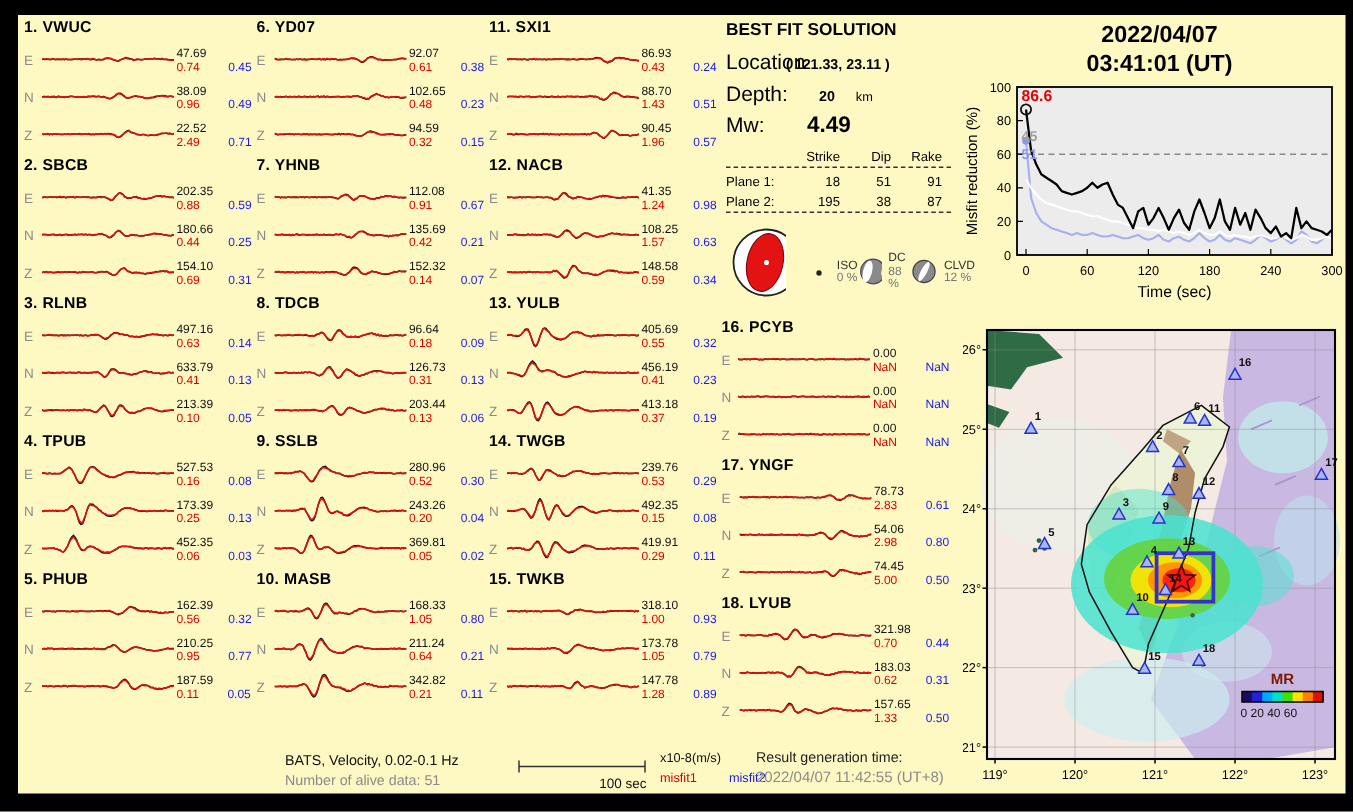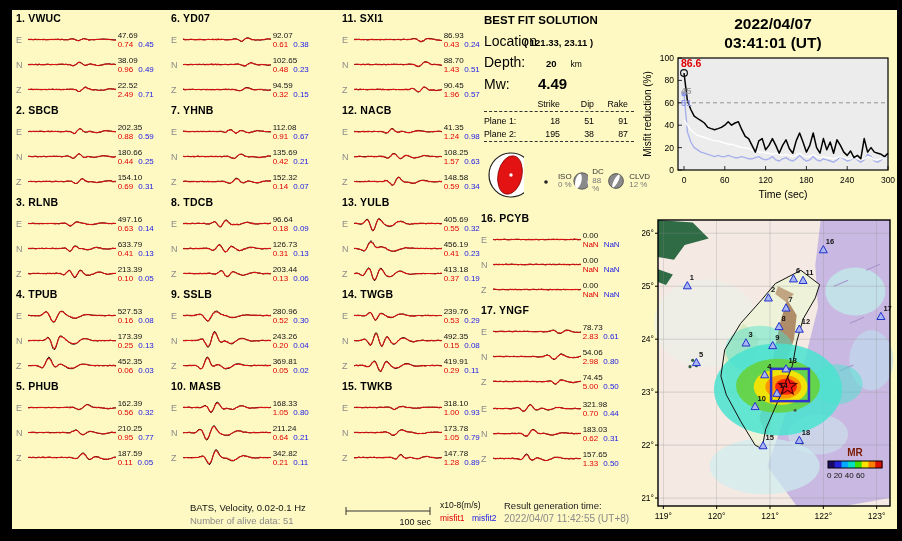--- a/index.html
+++ b/index.html
@@ -1,28 +1,28 @@
 <!DOCTYPE html>
 <html><head>
 <meta charset="utf-8">
 <style>
   html,body{margin:0;padding:0}
   body{width:902px;height:541px;background:#000;position:relative;overflow:hidden;
        font-family:"Liberation Sans","DejaVu Sans",sans-serif;-webkit-font-smoothing:antialiased}
   .page{position:absolute;left:12px;top:10px;width:885px;height:519px;background:#fef9c3}
   .col{position:absolute;top:2px;width:152px}
-  #col1{left:4px}#col2{left:159px}#col3{left:330px}#col4{left:469px;top:202px}
+  #col1{left:4px}#col2{left:159px}#col3{left:314px}#col4{left:469px;top:202px}
   .station{height:92px}
   .sthead{font-weight:bold;font-size:10.5px;height:15px;color:#000;letter-spacing:.2px}
   .chrow{display:flex;align-items:center;height:25px}
   .comp{width:12px;color:#8a8a8a;font-size:9px}
   .wave{width:88px;height:25px;flex:0 0 88px}
   .nums{width:52px;font-size:8px;line-height:9px;padding-left:2px;white-space:nowrap}
   .amp{color:#111}
-  .m1{color:#e00000}.m2{color:#1a1ae6;margin-left:5px}
+  .m1{color:#e00000}.m2{color:#1a1ae6;margin-left:19px}
   
   .solution{position:absolute;left:472px;top:4px;width:166px;height:196px;font-size:9px;color:#000}
   .stitle{font-weight:bold;font-size:11.5px;margin-bottom:7px}
   .srow{display:flex;align-items:baseline;margin-bottom:5px}
   .slab{width:40px;font-size:14px}
   .sval{font-weight:bold;font-size:9.5px}
   .unit{font-weight:normal;font-size:8.5px;margin-left:14px}
   .mwval{font-weight:bold;font-size:15px;margin-left:14px}
   .ptable{width:150px;font-size:8.8px;margin-top:2px}
   .phead,.prow{display:flex;height:13px;align-items:center}
@@ -668,20 +668,21 @@
             <path d="M0,12.4L1,12.3L2,12.4L3,12.3L4,12.7L5,12.6L6,12.6L7,12.4L8,12.4L9,12.6L10,12.6L11,12.7L12,12.3L13,12.3L14,12.3L15,12.4L16,12.5L17,12.5L18,12.5L19,12.7L20,12.7L21,12.3L22,12.3L23,12.6L24,12.5L25,12.7L26,12.4L27,12.3L28,12.6L29,12.3L30,12.6L31,12.3L32,12.3L33,12.5L34,12.3L35,12.4L36,12.5L37,12.6L38,12.7L39,12.6L40,12.5L41,12.5L42,12.3L43,12.6L44,12.7L45,12.6L46,12.6L47,12.4L48,12.7L49,12.8L50,12.6L51,12.7L52,12.3L53,12.5L54,12.1L55,12.1L56,11.9L57,11.8L58,12.1L59,12.6L60,13.8L61,14.7L62,15.2L63,15.2L64,14.3L65,13.2L66,12.0L67,11.0L68,10.9L69,10.9L70,11.1L71,11.4L72,11.9L73,12.1L74,12.6L75,12.7L76,12.8L77,13.3L78,13.1L79,13.7L80,13.8L81,13.6L82,13.2L83,13.2L84,13.0L85,12.7L86,12.4L87,12.3L88,12.3" fill="none" stroke="#151515" stroke-width="1"></path>
             <path d="M0,12.4L1,12.2L2,12.1L3,12.1L4,12.5L5,12.5L6,12.3L7,12.2L8,12.3L9,12.4L10,12.6L11,12.9L12,12.3L13,12.0L14,12.6L15,12.6L16,12.6L17,12.7L18,12.6L19,12.4L20,12.9L21,12.1L22,12.2L23,12.3L24,12.5L25,12.4L26,12.6L27,12.2L28,12.9L29,12.3L30,12.4L31,12.6L32,12.1L33,12.7L34,11.9L35,12.7L36,12.3L37,12.7L38,12.5L39,12.3L40,12.1L41,12.9L42,12.3L43,12.7L44,12.9L45,12.5L46,12.6L47,12.3L48,13.0L49,12.8L50,12.4L51,13.0L52,12.5L53,12.5L54,12.4L55,12.6L56,12.4L57,11.8L58,12.0L59,12.6L60,13.3L61,14.3L62,14.8L63,14.9L64,13.9L65,13.3L66,12.4L67,10.9L68,11.5L69,10.8L70,11.7L71,11.3L72,11.8L73,12.0L74,12.3L75,12.5L76,12.9L77,13.5L78,12.8L79,13.5L80,13.3L81,13.8L82,12.8L83,13.2L84,12.6L85,12.7L86,12.7L87,12.5L88,12.3" fill="none" stroke="#dd1111" stroke-width="1.05"></path>
           </svg>
           <div class="nums">
             <div class="amp">74.45</div>
             <div><span class="m1">5.00</span><span class="m2">0.50</span></div>
           </div>
         </div>
       </div>
       <div class="station">
+        <div class="sthead">18.  LYUB</div>
         <div class="chrow">
           <span class="comp">E</span>
           <svg class="wave" width="88" height="25">
             <path d="M0,12.4L1,12.5L2,12.3L3,12.3L4,12.7L5,12.7L6,12.3L7,12.7L8,12.5L9,12.6L10,12.6L11,12.7L12,12.5L13,12.3L14,12.4L15,12.7L16,12.6L17,12.6L18,12.8L19,12.8L20,12.2L21,12.3L22,11.9L23,11.8L24,11.4L25,11.5L26,12.0L27,12.6L28,13.5L29,14.6L30,15.3L31,15.2L32,15.0L33,13.7L34,12.1L35,10.5L36,9.1L37,8.5L38,8.8L39,9.6L40,10.9L41,12.4L42,13.6L43,14.1L44,14.0L45,13.9L46,13.4L47,12.5L48,12.1L49,12.3L50,12.4L51,12.6L52,13.3L53,13.5L54,13.8L55,14.3L56,14.0L57,13.7L58,13.5L59,13.1L60,12.7L61,12.4L62,11.7L63,11.5L64,11.6L65,11.5L66,11.6L67,11.4L68,11.8L69,11.7L70,12.2L71,12.5L72,12.5L73,12.8L74,12.6L75,12.6L76,12.8L77,12.8L78,12.8L79,12.9L80,12.5L81,12.3L82,12.4L83,12.4L84,12.6L85,12.6L86,12.7L87,12.7L88,12.4" fill="none" stroke="#151515" stroke-width="1"></path>
             <path d="M0,12.1L1,12.7L2,12.6L3,12.3L4,13.1L5,12.3L6,12.4L7,12.4L8,12.6L9,12.5L10,12.7L11,12.5L12,12.3L13,12.4L14,12.4L15,12.3L16,12.9L17,12.9L18,12.7L19,13.0L20,12.0L21,12.6L22,12.3L23,11.7L24,11.8L25,11.7L26,12.0L27,12.4L28,13.7L29,14.1L30,15.3L31,14.7L32,14.8L33,13.2L34,12.1L35,10.6L36,9.8L37,8.6L38,9.1L39,10.0L40,11.4L41,12.4L42,13.5L43,13.6L44,13.7L45,13.6L46,13.1L47,12.9L48,12.3L49,12.2L50,12.2L51,12.4L52,13.1L53,13.2L54,13.7L55,13.8L56,13.5L57,13.2L58,13.7L59,12.9L60,12.9L61,12.6L62,12.1L63,11.4L64,11.5L65,11.6L66,11.4L67,11.5L68,11.9L69,12.1L70,12.1L71,12.5L72,12.5L73,12.7L74,12.4L75,12.8L76,12.6L77,12.5L78,12.8L79,12.8L80,12.8L81,12.7L82,12.0L83,12.4L84,12.9L85,12.6L86,13.0L87,13.0L88,12.4" fill="none" stroke="#dd1111" stroke-width="1.05"></path>
           </svg>
           <div class="nums">
             <div class="amp">321.98</div>
             <div><span class="m1">0.70</span><span class="m2">0.44</span></div>
           </div>

